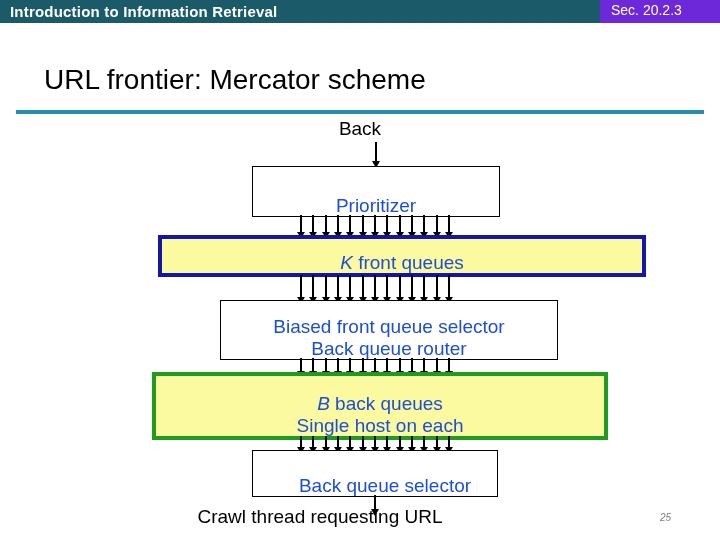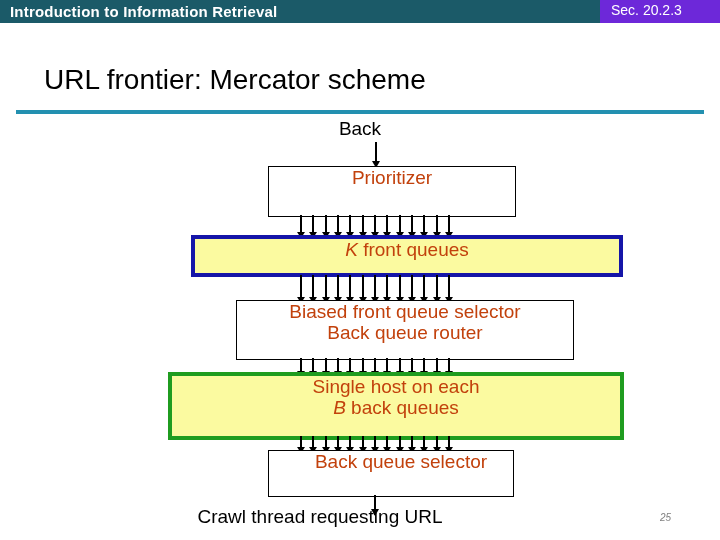--- a/index.html
+++ b/index.html
@@ -60,40 +60,39 @@
     background: #2390b0;
   }
 
   
   .box {
     position: absolute;
     box-sizing: border-box;
     display: flex;
     flex-direction: column;
     align-items: center;
-    justify-content: flex-start;
+    justify-content: flex-end;
     text-align: center;
-    color: #c2410c;
+    color: #1d4ed8;
     line-height: 1.12;
-    margin-left: 16px;
   }
   .box-line { display: block; white-space: nowrap; }
   .plain-label {
     position: absolute;
     color: #000000;
     white-space: nowrap;
     text-align: center;
   }
   .em { font-style: italic; }
 
   
   #urls-label      { left: 0; top: 118px; width: 720px; font-size: 19px; }
   #prioritizer-box { left: 252px; top: 166px; width: 248px; height: 51px;
                      border: 1.6px solid #000; background: #fff; font-size: 19px; }
-  #front-queues-box{ left: 175px; top: 235px; width: 432px; height: 42px;
+  #front-queues-box{ left: 158px; top: 235px; width: 488px; height: 42px;
                      border: 4px solid #1515a8; background: #fbfaa0; font-size: 19px; }
   #selector-router-box { left: 220px; top: 300px; width: 338px; height: 60px;
                      border: 1.6px solid #000; background: #fff; font-size: 19px; }
   #back-queues-box { left: 152px; top: 372px; width: 456px; height: 68px;
                      border: 4px solid #1f9c1f; background: #fbfaa0; font-size: 19px; }
   #back-selector-box { left: 252px; top: 450px; width: 246px; height: 47px;
                      border: 1.6px solid #000; background: #fff; font-size: 19px; padding-left: 20px; }
   #crawl-thread-label { left: 0; top: 506px; width: 640px; font-size: 19px; }
 
   
@@ -220,22 +219,22 @@
   <span class="shaft"></span>
     <span class="shaft"></span>
     <span class="shaft"></span>
   <span class="shaft"></span>
     <span class="shaft"></span>
     <span class="shaft"></span>
   <span class="shaft"></span>
 </div>
 
 <div id="back-queues-box" class="box">
+  <span class="box-line"><span class="em">B</span><span> back queues</span></span>
   <span class="box-line">Single host on each</span>
-  <span class="box-line"><span class="em">B</span><span> back queues</span></span>
 </div>
 
 <div id="arrows-back-to-backselector" class="arrow-bundle">
   <span class="shaft"></span>
     <span class="shaft"></span>
     <span class="shaft"></span>
   <span class="shaft"></span>
     <span class="shaft"></span>
     <span class="shaft"></span>
   <span class="shaft"></span>

